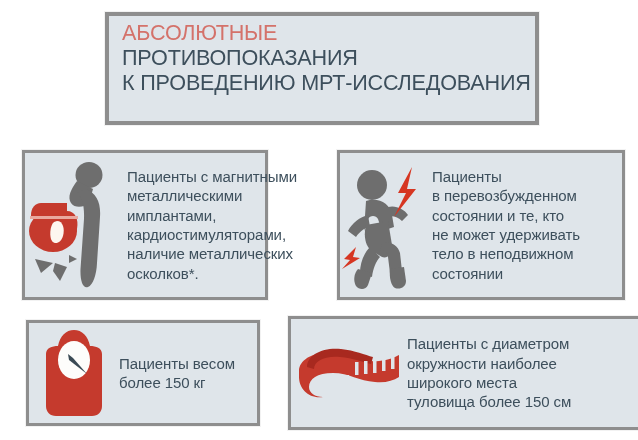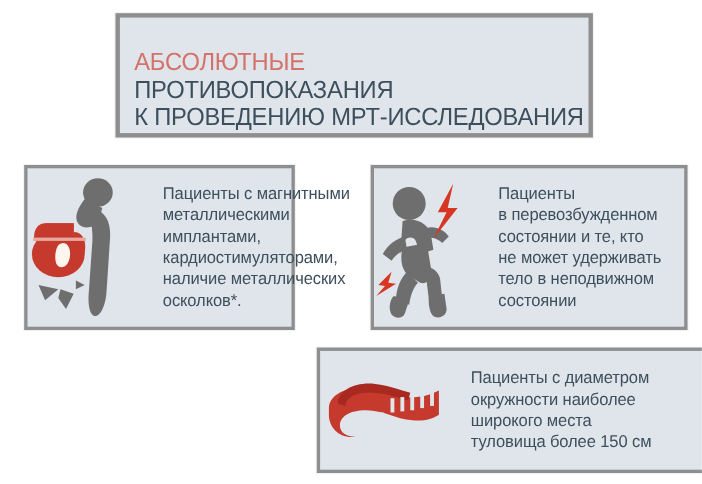--- a/index.html
+++ b/index.html
@@ -31,41 +31,40 @@
     border: 3px solid #8e8e8e;
     box-shadow: 0 0 0 1px #f2f2f2;
   }
 
   
   .title-panel {
     left: 105px;
     top: 12px;
     width: 434px;
     height: 113px;
-    padding: 28px 0 0 13px;
+    padding: 4px 0 0 13px;
     border-width: 4px;
   }
   .title-line {
     font-size: 22.5px;
     line-height: 25px;
     letter-spacing: -0.2px;
     color: #3d4f5c;
     white-space: nowrap;
     font-weight: 400;
     font-stretch: condensed;
     transform: scaleX(0.96);
     transform-origin: left center;
   }
   .title-line.accent { color: #d4726a; }
 
   
   .box {
     display: flex;
     align-items: center;
-    gap: 21px;
   }
   .box-icon {
     position: relative;
     flex: 0 0 auto;
     height: 100%;
     display: flex;
     align-items: center;
     justify-content: center;
   }
   .box-text {
@@ -181,20 +180,36 @@
     <div class="box-text">
       <span class="ln">Пациенты</span>
       <span class="ln">в перевозбужденном</span>
       <span class="ln">состоянии и те, кто</span>
       <span class="ln">не может удерживать</span>
       <span class="ln">тело в неподвижном</span>
       <span class="ln">состоянии</span>
     </div>
   </div>
 
+  <div class="panel box" id="box-weight">
+    <div class="box-icon">
+      <svg width="72" height="94" viewBox="0 0 72 94">
+        <path d="M10 28 C10 22, 16 20, 22 20 C24 10, 30 4, 38 4
+                 C46 4, 52 10, 54 20 C60 20, 66 22, 66 28
+                 L66 80 C66 86, 62 90, 56 90 L20 90
+                 C14 90, 10 86, 10 80 Z" fill="#c53a2d"></path>
+        <ellipse cx="38" cy="34" rx="16" ry="19" fill="#fdfdfb"></ellipse>
+        <path d="M32 28 L33 34 L51 48 L37 32 Z" fill="#3a4a54"></path>
+      </svg>
+    </div>
+    <div class="box-text">
+      <span class="ln">Пациенты весом</span>
+      <span class="ln">более 150 кг</span>
+    </div>
+  </div>
 
   <div class="panel box" id="box-girth">
     <div class="box-icon">
       <svg width="108" height="72" viewBox="0 0 108 72">
 
         <path d="M4 34 C4 22, 20 14, 38 16 C58 18, 68 26, 84 24
                  C94 23, 100 20, 104 18 L104 40
                  C98 44, 90 46, 80 45 C64 44, 54 36, 38 36
                  C22 36, 14 42, 14 50 C14 56, 20 60, 28 60
                  C14 62, 4 52, 4 40 Z" fill="#c53a2d"></path>

